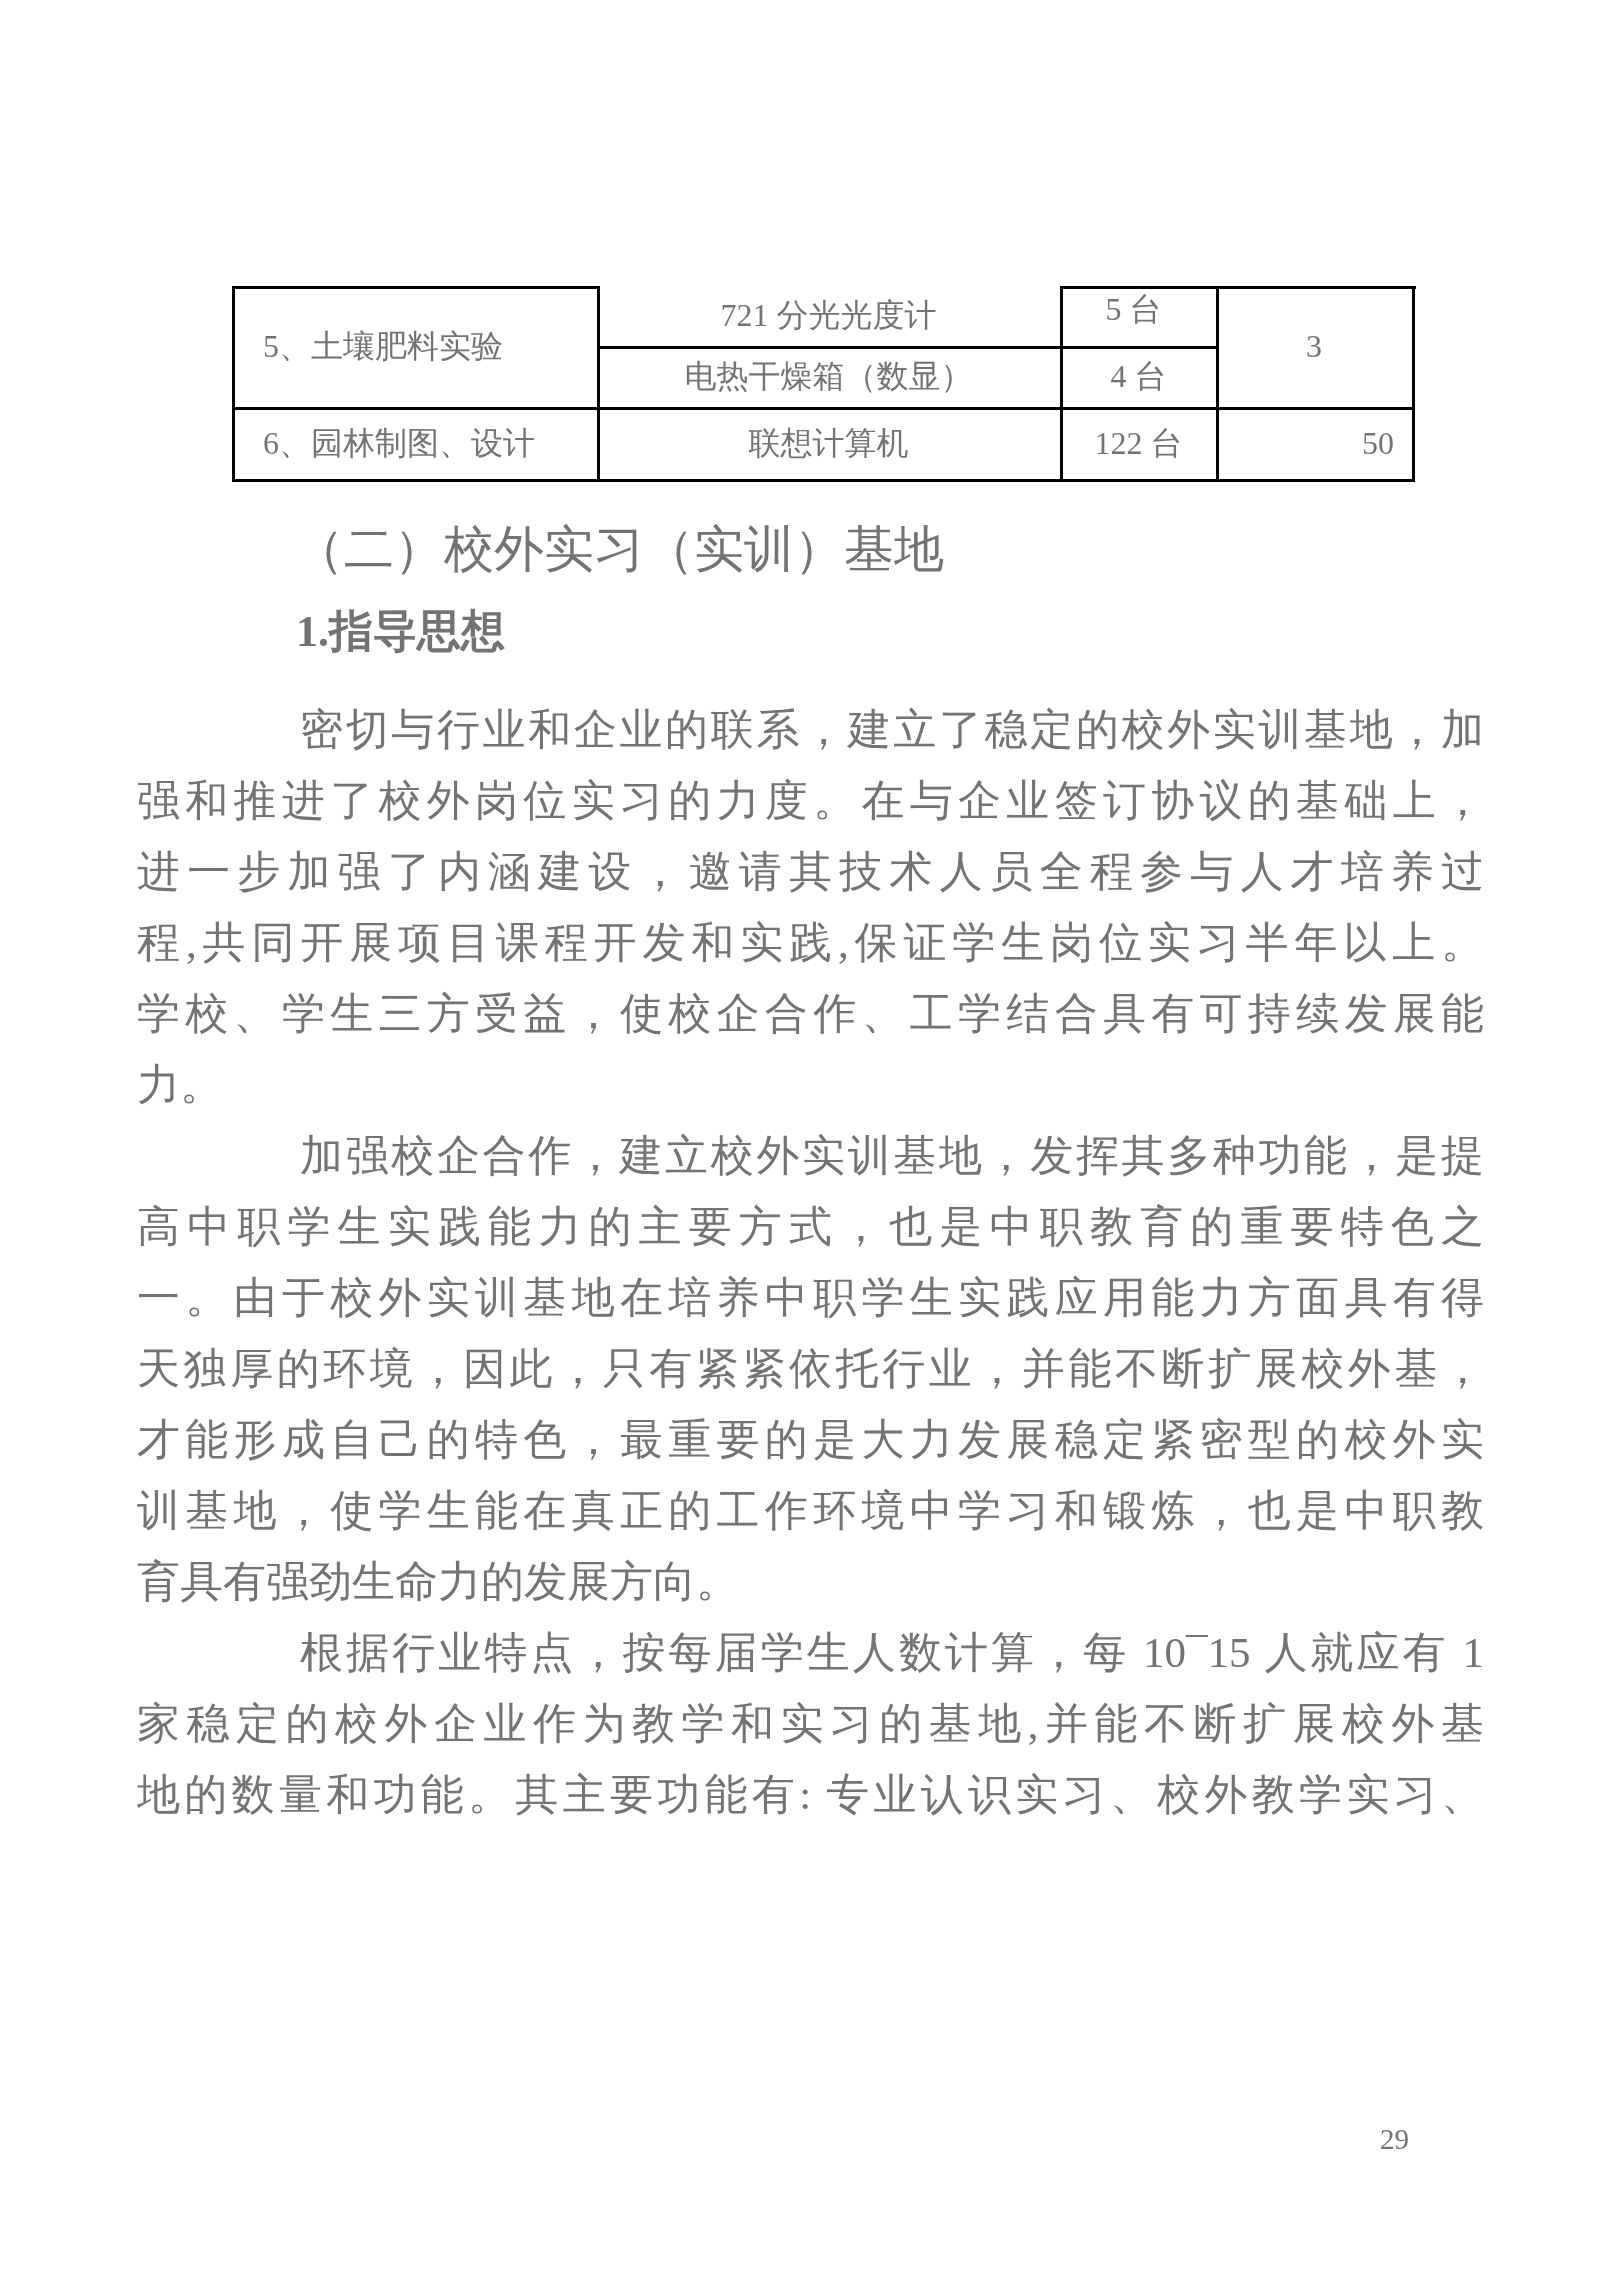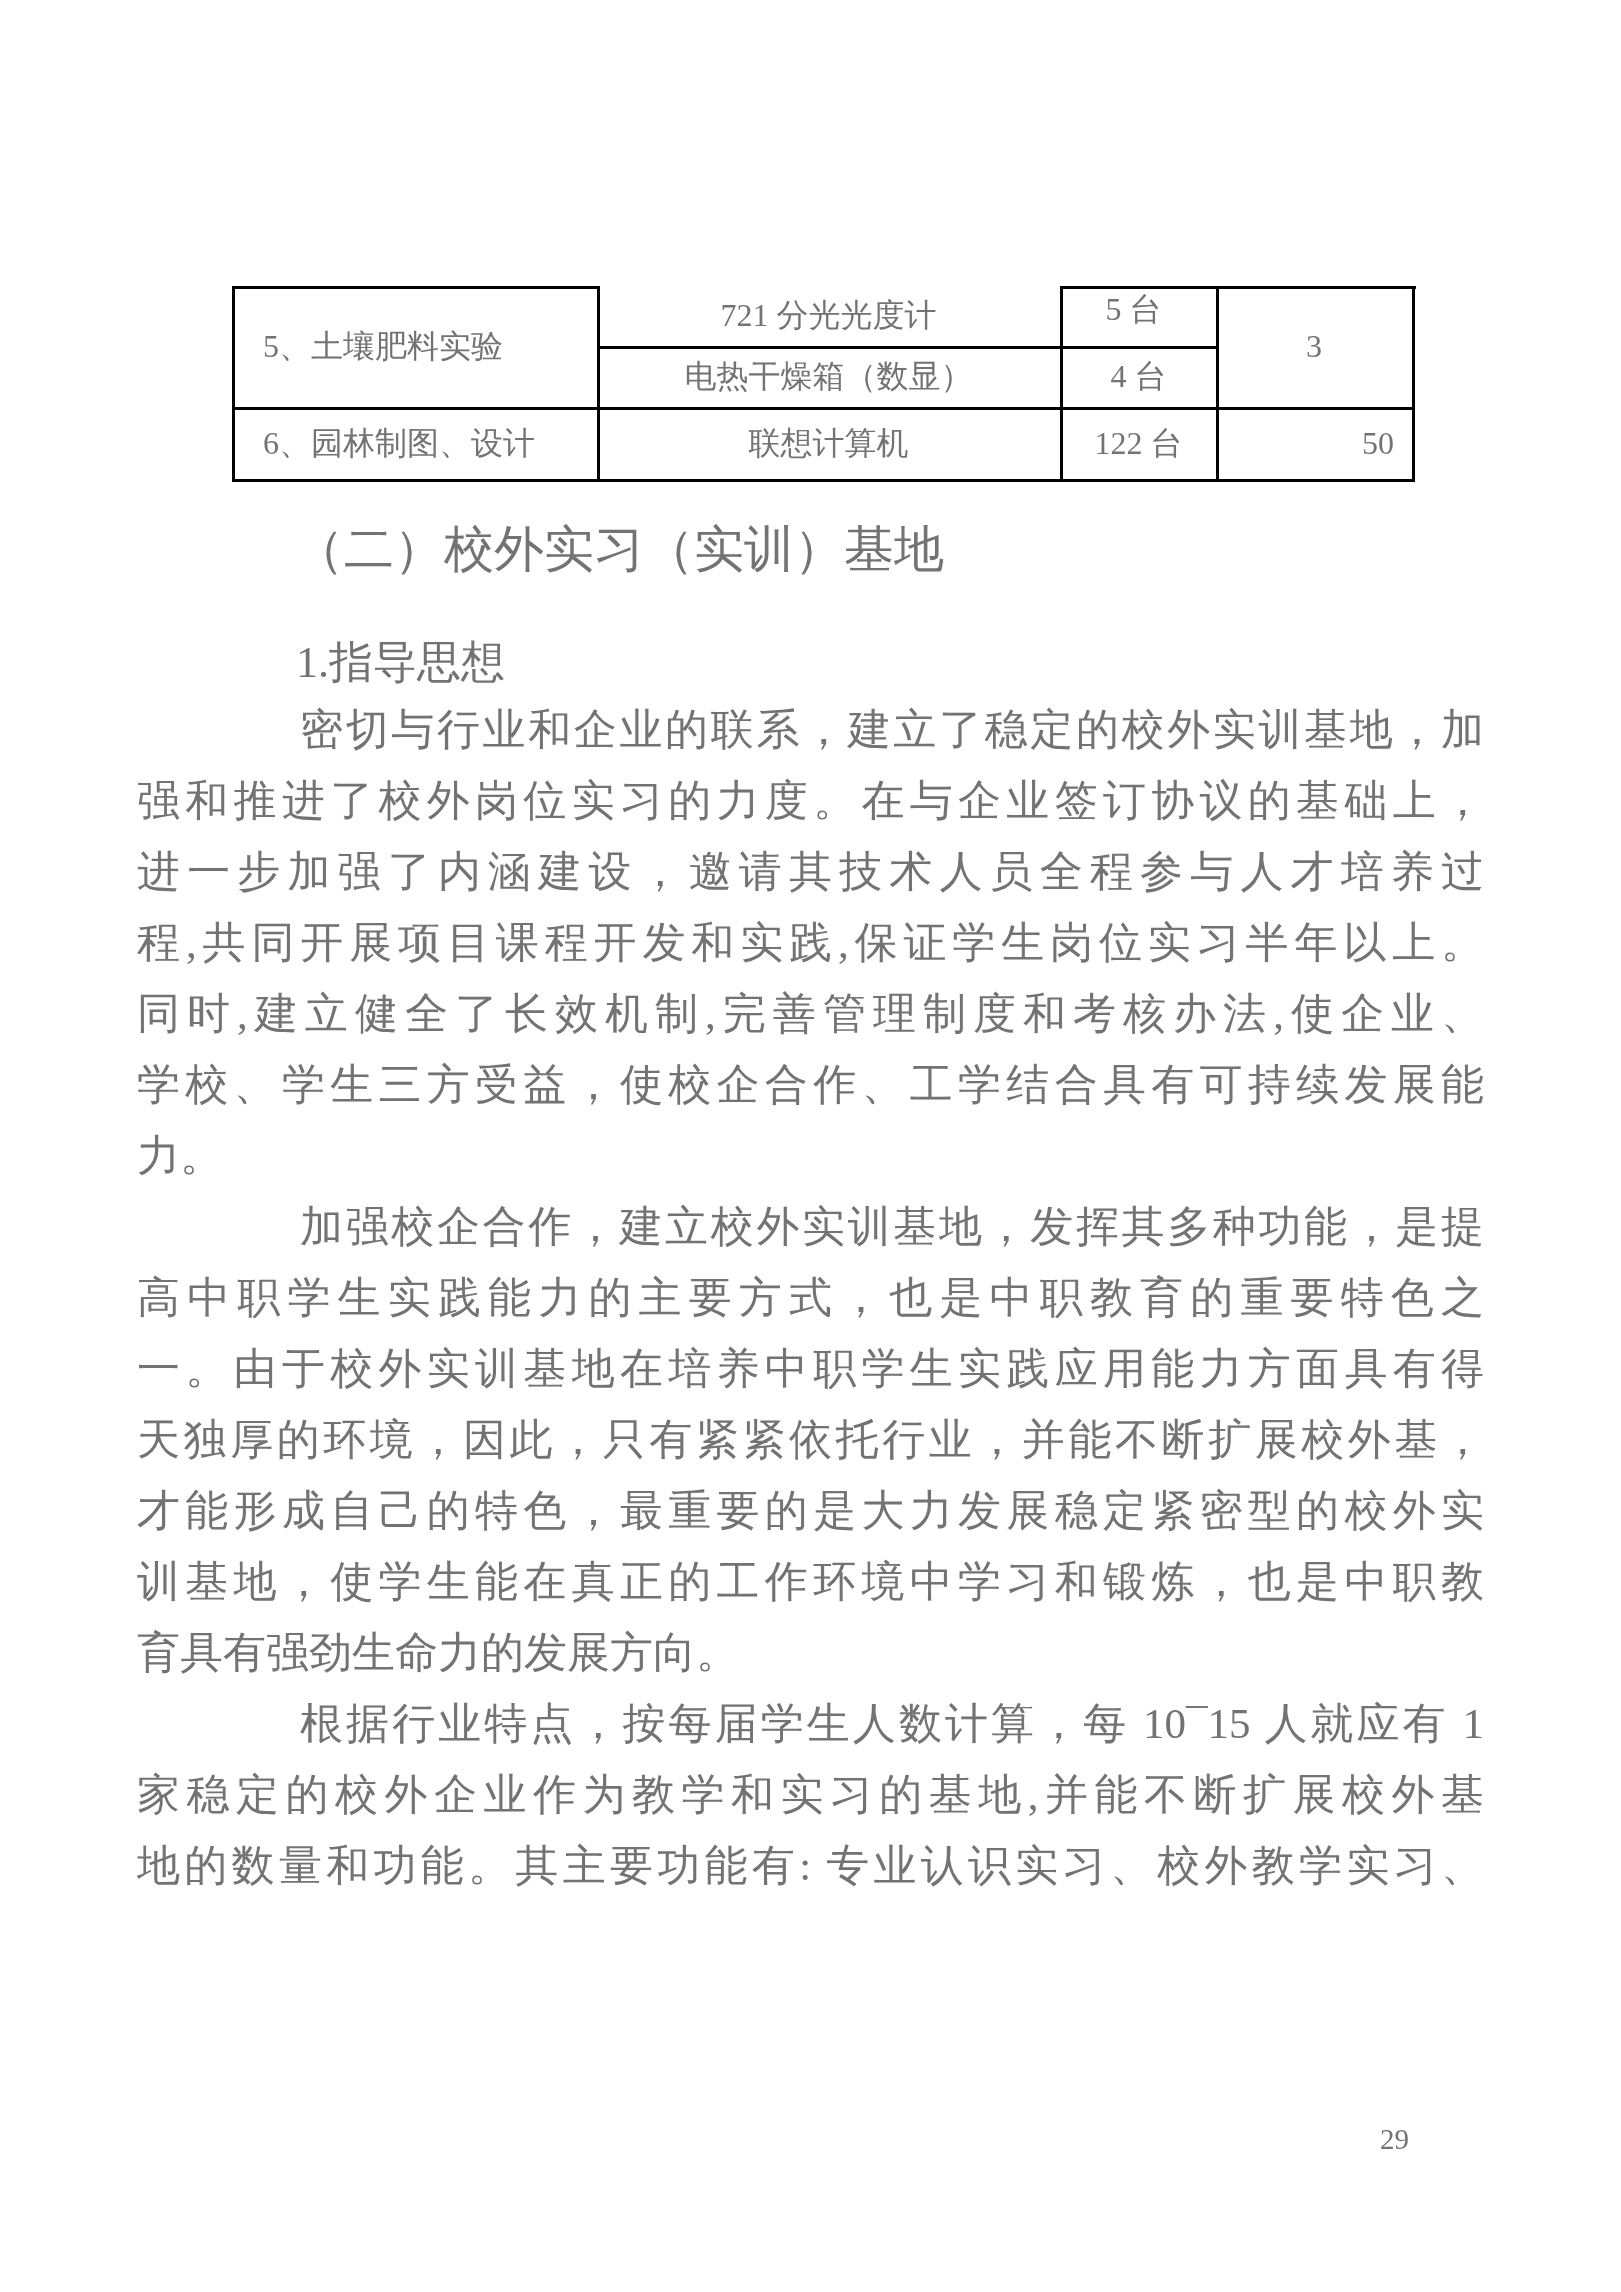--- a/index.html
+++ b/index.html
@@ -23,21 +23,21 @@
     white-space:nowrap;
   }
   .cell.left{justify-content:flex-start;padding-left:31px;box-sizing:border-box;}
   
   .h-section{
     position:absolute;left:294px;top:519px;
     font-size:50px;line-height:61px;white-space:nowrap;
   }
   .h-sub{
     position:absolute;left:296px;top:601px;
-    font-size:44px;line-height:61px;font-weight:normal;white-space:nowrap;margin-top:31px;
+    font-size:44px;line-height:61px;font-weight:bold;white-space:nowrap;
   }
   
   .body-block{
     position:absolute;left:137px;top:694px;width:1347px;
   }
   .bline{
     width:1347px;height:71px;line-height:71px;
     font-size:43px;
     text-align:justify;
     text-align-last:justify;
@@ -85,21 +85,20 @@
   </div>
 
   <div class="h-section">（二）校外实习（实训）基地</div>
   <div class="h-sub">1.指导思想</div>
 
   <div class="body-block">
     <div class="bline indent">密切与行业和企业的联系，建立了稳定的校外实训基地，加</div>
     <div class="bline">强和推进了校外岗位实习的力度。在与企业签订协议的基础上，</div>
     <div class="bline">进一步加强了内涵建设，邀请其技术人员全程参与人才培养过</div>
     <div class="bline">程,共同开展项目课程开发和实践,保证学生岗位实习半年以上。</div>
-    <div class="bline">同时,建立健全了长效机制,完善管理制度和考核办法,使企业、</div>
     <div class="bline">学校、学生三方受益，使校企合作、工学结合具有可持续发展能</div>
     <div class="bline plain">力。</div>
 
     <div class="bline indent">加强校企合作，建立校外实训基地，发挥其多种功能，是提</div>
     <div class="bline">高中职学生实践能力的主要方式，也是中职教育的重要特色之</div>
     <div class="bline">一。由于校外实训基地在培养中职学生实践应用能力方面具有得</div>
     <div class="bline">天独厚的环境，因此，只有紧紧依托行业，并能不断扩展校外基，</div>
     <div class="bline">才能形成自己的特色，最重要的是大力发展稳定紧密型的校外实</div>
     <div class="bline">训基地，使学生能在真正的工作环境中学习和锻炼，也是中职教</div>
     <div class="bline plain">育具有强劲生命力的发展方向。</div>

